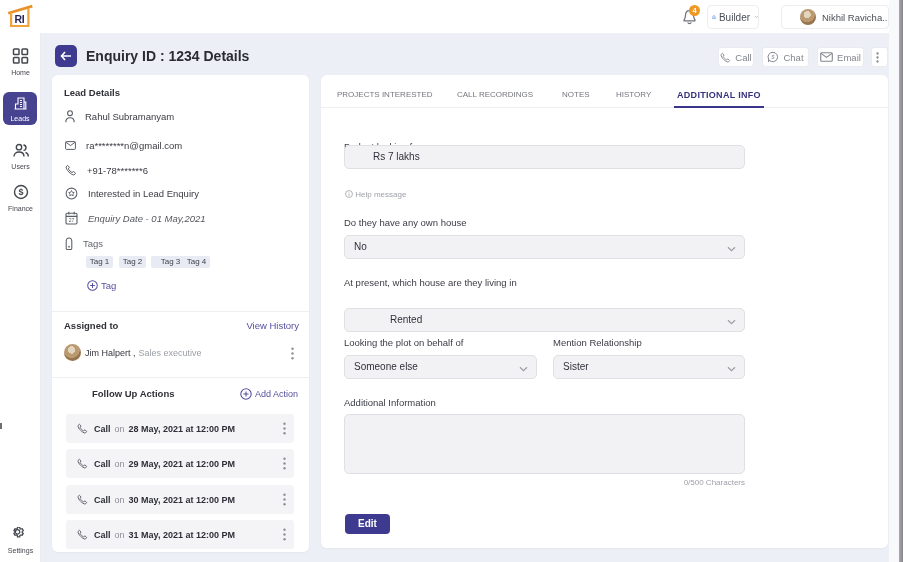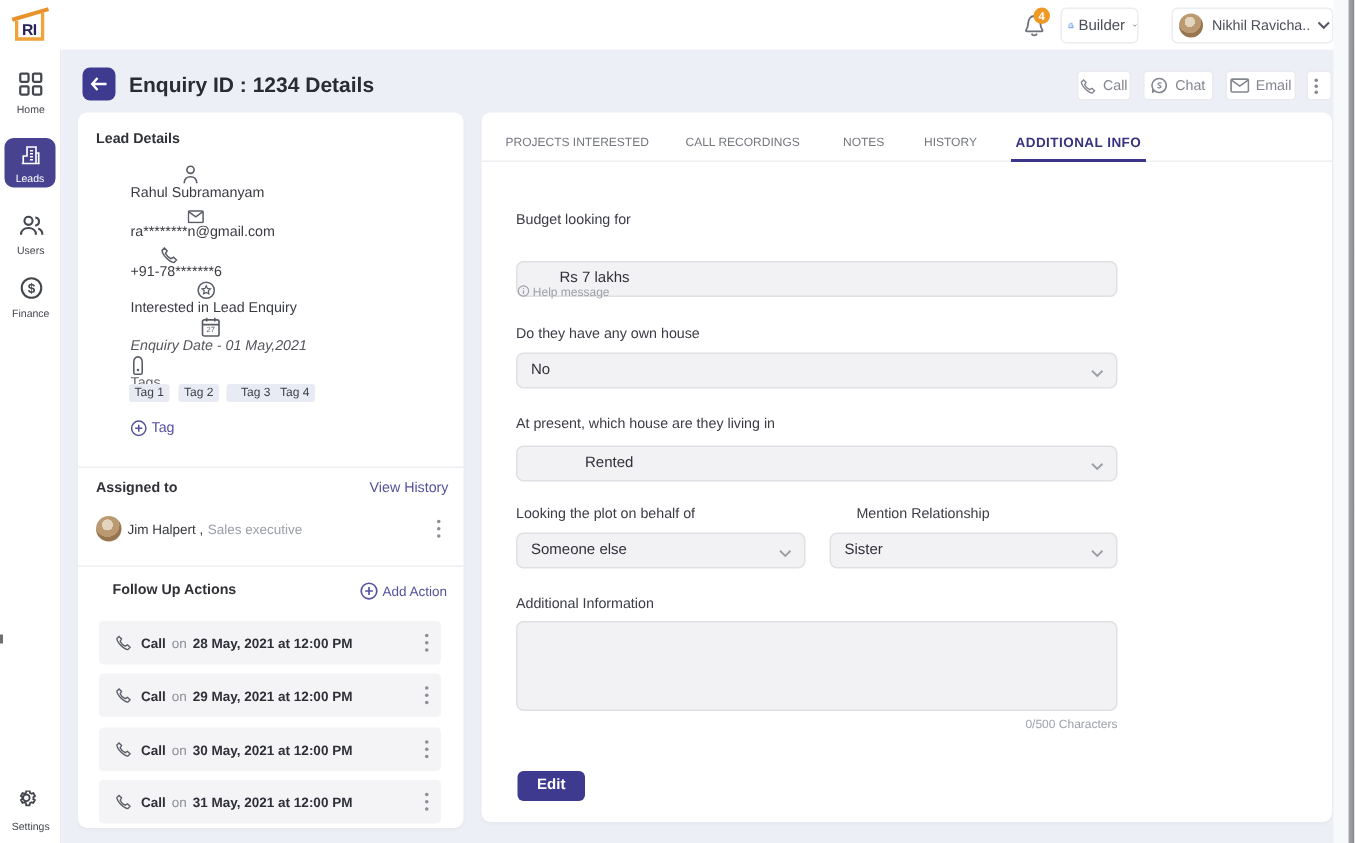--- a/index.html
+++ b/index.html
@@ -6,21 +6,21 @@
 html,body { width:903px; height:562px; overflow:hidden; }
 body { font-family:"Liberation Sans", sans-serif; position:relative; background:#fff; }
 .abs { position:absolute; }
 
 
 .topbar { position:absolute; left:0; top:0; width:903px; height:33px; background:#fff; }
 .badge { position:absolute; left:689px; top:5px; width:11px; height:11px; border-radius:50%; background:#EF9823; color:#fff; font-size:7.5px; font-weight:bold; text-align:center; line-height:11px; }
 .tb-box { position:absolute; top:5px; height:24px; border:1px solid #ECECF1; border-radius:4px; background:#fff; display:flex; align-items:center; white-space:nowrap; }
 .builder { left:707px; width:52px; padding-left:4px; }
 .builder span { font-size:10px; color:#4B4E57; margin-left:3px; }
-.userbox { left:781px; width:108px; padding-left:4px; }
+.userbox { left:781px; width:108px; padding-left:18px; }
 .userbox span { font-size:9.5px; color:#4B4E57; margin-left:6px; }
 .avatar { width:16px; height:16px; border-radius:50%; background:radial-gradient(circle at 45% 35%, #e3d5bd 0 25%, #bb9a72 26% 55%, #97764f 56% 80%, #cdb99a 81%); flex:none; }
 .chev { margin-left:5px; }
 
 
 .sidebar { position:absolute; left:0; top:33px; width:41px; height:529px; background:#fff; border-right:1px solid #EAEAEF; }
 .side-item { position:absolute; width:41px; text-align:center; color:#43454E; }
 .side-item .lbl { font-size:7px; color:#45474F; display:block; margin-top:1px; }
 .leads-tile { position:absolute; left:3px; top:59px; width:34px; height:33px; background:#474390; border-radius:6px; text-align:center; color:#fff; }
 .leads-tile .lbl { font-size:7px; color:#fff; display:block; margin-top:0px; }
@@ -32,21 +32,21 @@
 .act-btn { position:absolute; top:47px; height:20px; background:#fff; border:1px solid #EAEAEF; border-radius:3px; display:flex; align-items:center; justify-content:center; color:#83868E; font-size:9.5px; }
 .act-btn svg { margin-right:4px; }
 
 
 .card { position:absolute; background:#fff; border-radius:6px; box-shadow:0 1px 2px rgba(40,40,70,0.04); }
 .leftcard { left:52px; top:75px; width:257px; height:477px; }
 .rightcard { left:321px; top:75px; width:567px; height:473px; }
 
 
 .sec-title { font-size:9.5px; font-weight:bold; color:#303137; }
-.ld-row { position:absolute; left:77px; display:flex; align-items:center;flex-direction:column; }
+.ld-row { position:absolute; left:65px; display:flex; align-items:center; }
 .ld-row .txt { font-size:9.5px; color:#3A3B42; margin-left:10px; }
 .chip { position:absolute; top:256px; height:12px; background:#E9EBF4; border-radius:2px; font-size:8px; color:#3E414B; text-align:center; line-height:12px; }
 .plink { color:#56509E; font-size:9px; }
 .divider { position:absolute; left:52px; width:257px; height:1px; background:#EEEEF3; }
 .fu-row { position:absolute; left:66px; width:228px; height:29px; background:#F4F4F7; border-radius:3px; display:flex; align-items:center; }
 .fu-row .c1 { font-weight:bold; font-size:9px; color:#2E2F37; }
 .fu-row .c2 { font-size:9px; color:#8C8F97; margin:0 4px; }
 
 
 .tab { position:absolute; top:90px; font-size:8px; letter-spacing:0px; color:#74767E; }
@@ -241,21 +241,21 @@
   <span style="font-size:9px; color:#35363D; margin-left:4px;">Jim Halpert ,</span>
   <span style="font-size:9px; color:#9B9EA6; margin-left:3px;">Sales executive</span>
 </div>
 <div class="abs" style="left:291px; top:346px;"><svg width="3" height="13" viewBox="0 0 3 13">
       <circle cx="1.5" cy="1.7" r="1.2" fill="#8C8F97"></circle>
       <circle cx="1.5" cy="6.5" r="1.2" fill="#8C8F97"></circle>
       <circle cx="1.5" cy="11.3" r="1.2" fill="#8C8F97"></circle>
     </svg></div>
 
 <div class="divider" style="top:377px;"></div>
-<div class="sec-title abs" style="left:63px; top:388px;padding-left:12px;">Follow Up Actions</div>
+<div class="sec-title abs" style="left:80px; top:388px;padding-left:12px;">Follow Up Actions</div>
 <div class="abs" style="left:240px; top:388px; display:flex; align-items:center;">
   <svg width="12" height="12" viewBox="0 0 12 12">
       <circle cx="6" cy="6" r="5.2" fill="none" stroke="#56509E" stroke-width="1.1"></circle>
       <path d="M6 3.4 V8.6 M3.4 6 H8.6" stroke="#56509E" stroke-width="1.1"></path>
     </svg>
   <span class="plink" style="margin-left:3px;">Add Action</span>
 </div>
 
 <div class="fu-row" style="top:414px;">
   <svg style="margin-left:11px;" width="11" height="11" viewBox="0 0 12 12">
@@ -313,38 +313,38 @@
 <div class="card rightcard"></div>
 <div class="tabline"></div>
 <div class="tab" style="left:337px;">PROJECTS INTERESTED</div>
 <div class="tab" style="left:457px;">CALL RECORDINGS</div>
 <div class="tab" style="left:562px;">NOTES</div>
 <div class="tab" style="left:616px;">HISTORY</div>
 <div class="tab active" style="left:677px;">ADDITIONAL INFO</div>
 <div class="activeline" style="left:674px; width:90px;"></div>
 
 <div class="flabel" style="left:344px; top:141px;">Budget looking for</div>
-<div class="finput" style="top:174px;padding-left:28px;">Rs 7 lakhs</div>
+<div class="finput" style="top:145px;padding-left:28px;">Rs 7 lakhs</div>
 <div class="help"><svg width="8" height="8" viewBox="0 0 10 10" style="vertical-align:-1px;">
       <circle cx="5" cy="5" r="4.3" fill="none" stroke="#9FA1A9" stroke-width="1"></circle>
       <path d="M5 4.4 V7.4 M5 2.6 V3.4" stroke="#9FA1A9" stroke-width="1"></path>
     </svg> Help message</div>
 
 <div class="flabel" style="left:344px; top:217px;">Do they have any own house</div>
 <div class="finput fsel" style="top:235px;">No<svg class="selchev" width="9" height="6" viewBox="0 0 9 6">
       <path d="M1 1.2 L4.5 4.6 L8 1.2" stroke="#9CA0A6" stroke-width="1.3" fill="none"></path>
     </svg></div>
 
 <div class="flabel" style="left:344px; top:277px;">At present, which house are they living in</div>
-<div class="finput fsel" style="top:297px;padding-left:45px;">Rented<svg class="selchev" width="9" height="6" viewBox="0 0 9 6">
+<div class="finput fsel" style="top:308px;padding-left:45px;">Rented<svg class="selchev" width="9" height="6" viewBox="0 0 9 6">
       <path d="M1 1.2 L4.5 4.6 L8 1.2" stroke="#9CA0A6" stroke-width="1.3" fill="none"></path>
     </svg></div>
 
 <div class="flabel" style="left:344px; top:337px;">Looking the plot on behalf of</div>
-<div class="flabel" style="left:571px; top:337px;">Mention Relationship</div>
+<div class="flabel" style="left:553px; top:337px;">Mention Relationship</div>
 <div class="finput fsel" style="top:355px; width:193px;">Someone else<svg class="selchev" width="9" height="6" viewBox="0 0 9 6">
       <path d="M1 1.2 L4.5 4.6 L8 1.2" stroke="#9CA0A6" stroke-width="1.3" fill="none"></path>
     </svg></div>
 <div class="finput fsel" style="top:355px; left:553px; width:192px;">Sister<svg class="selchev" width="9" height="6" viewBox="0 0 9 6">
       <path d="M1 1.2 L4.5 4.6 L8 1.2" stroke="#9CA0A6" stroke-width="1.3" fill="none"></path>
     </svg></div>
 
 <div class="flabel" style="left:344px; top:397px;">Additional Information</div>
 <div class="finput" style="top:414px; height:60px;"></div>
 <div class="help" style="left:auto; right:158px; top:478px;">0/500 Characters</div>

